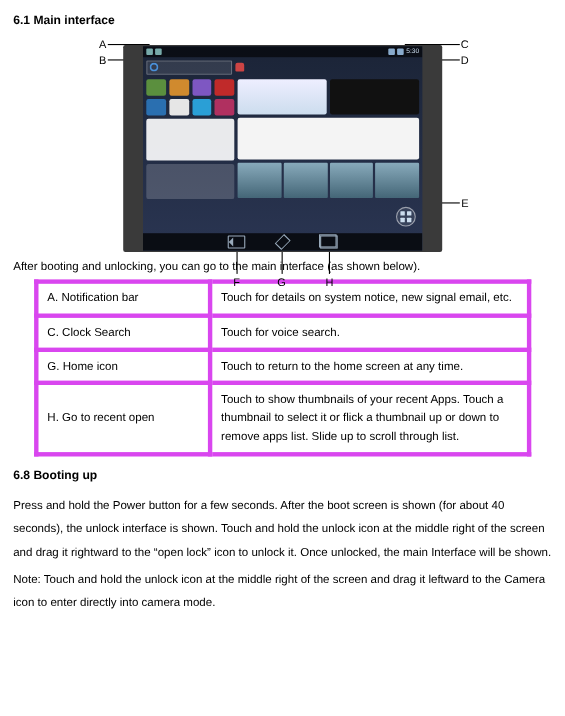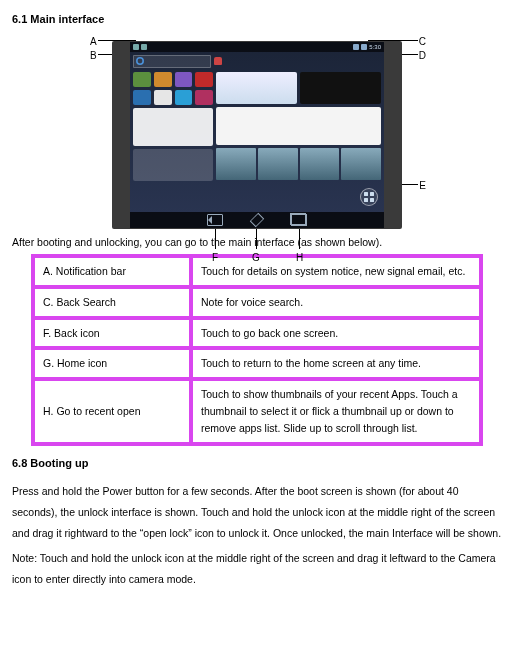--- a/index.html
+++ b/index.html
@@ -258,26 +258,22 @@
 
 <p class="intro">After booting and unlocking, you can go to the main interface (as shown below).</p>
 
 <table class="desc">
   <tbody>
       <tr>
     <td>A. Notification bar</td>
     <td>Touch for details on system notice, new signal email, etc.</td>
   </tr>
   <tr>
-    <td>C. Back Search</td>
-    <td>Note for voice search.</td>
-  </tr>
-  <tr>
-    <td>F. Back  icon</td>
-    <td>Touch to go back one screen.</td>
+    <td>C. Clock Search</td>
+    <td>Touch for voice search.</td>
   </tr>
   <tr>
     <td>G. Home icon</td>
     <td>Touch to return to the home screen at any time.</td>
   </tr>
   <tr>
     <td>H. Go to recent open</td>
     <td>Touch to show thumbnails of your recent Apps. Touch a thumbnail to select it or flick a thumbnail up or down to remove apps list. Slide up to scroll through list.</td>
   </tr>
 </tbody>

